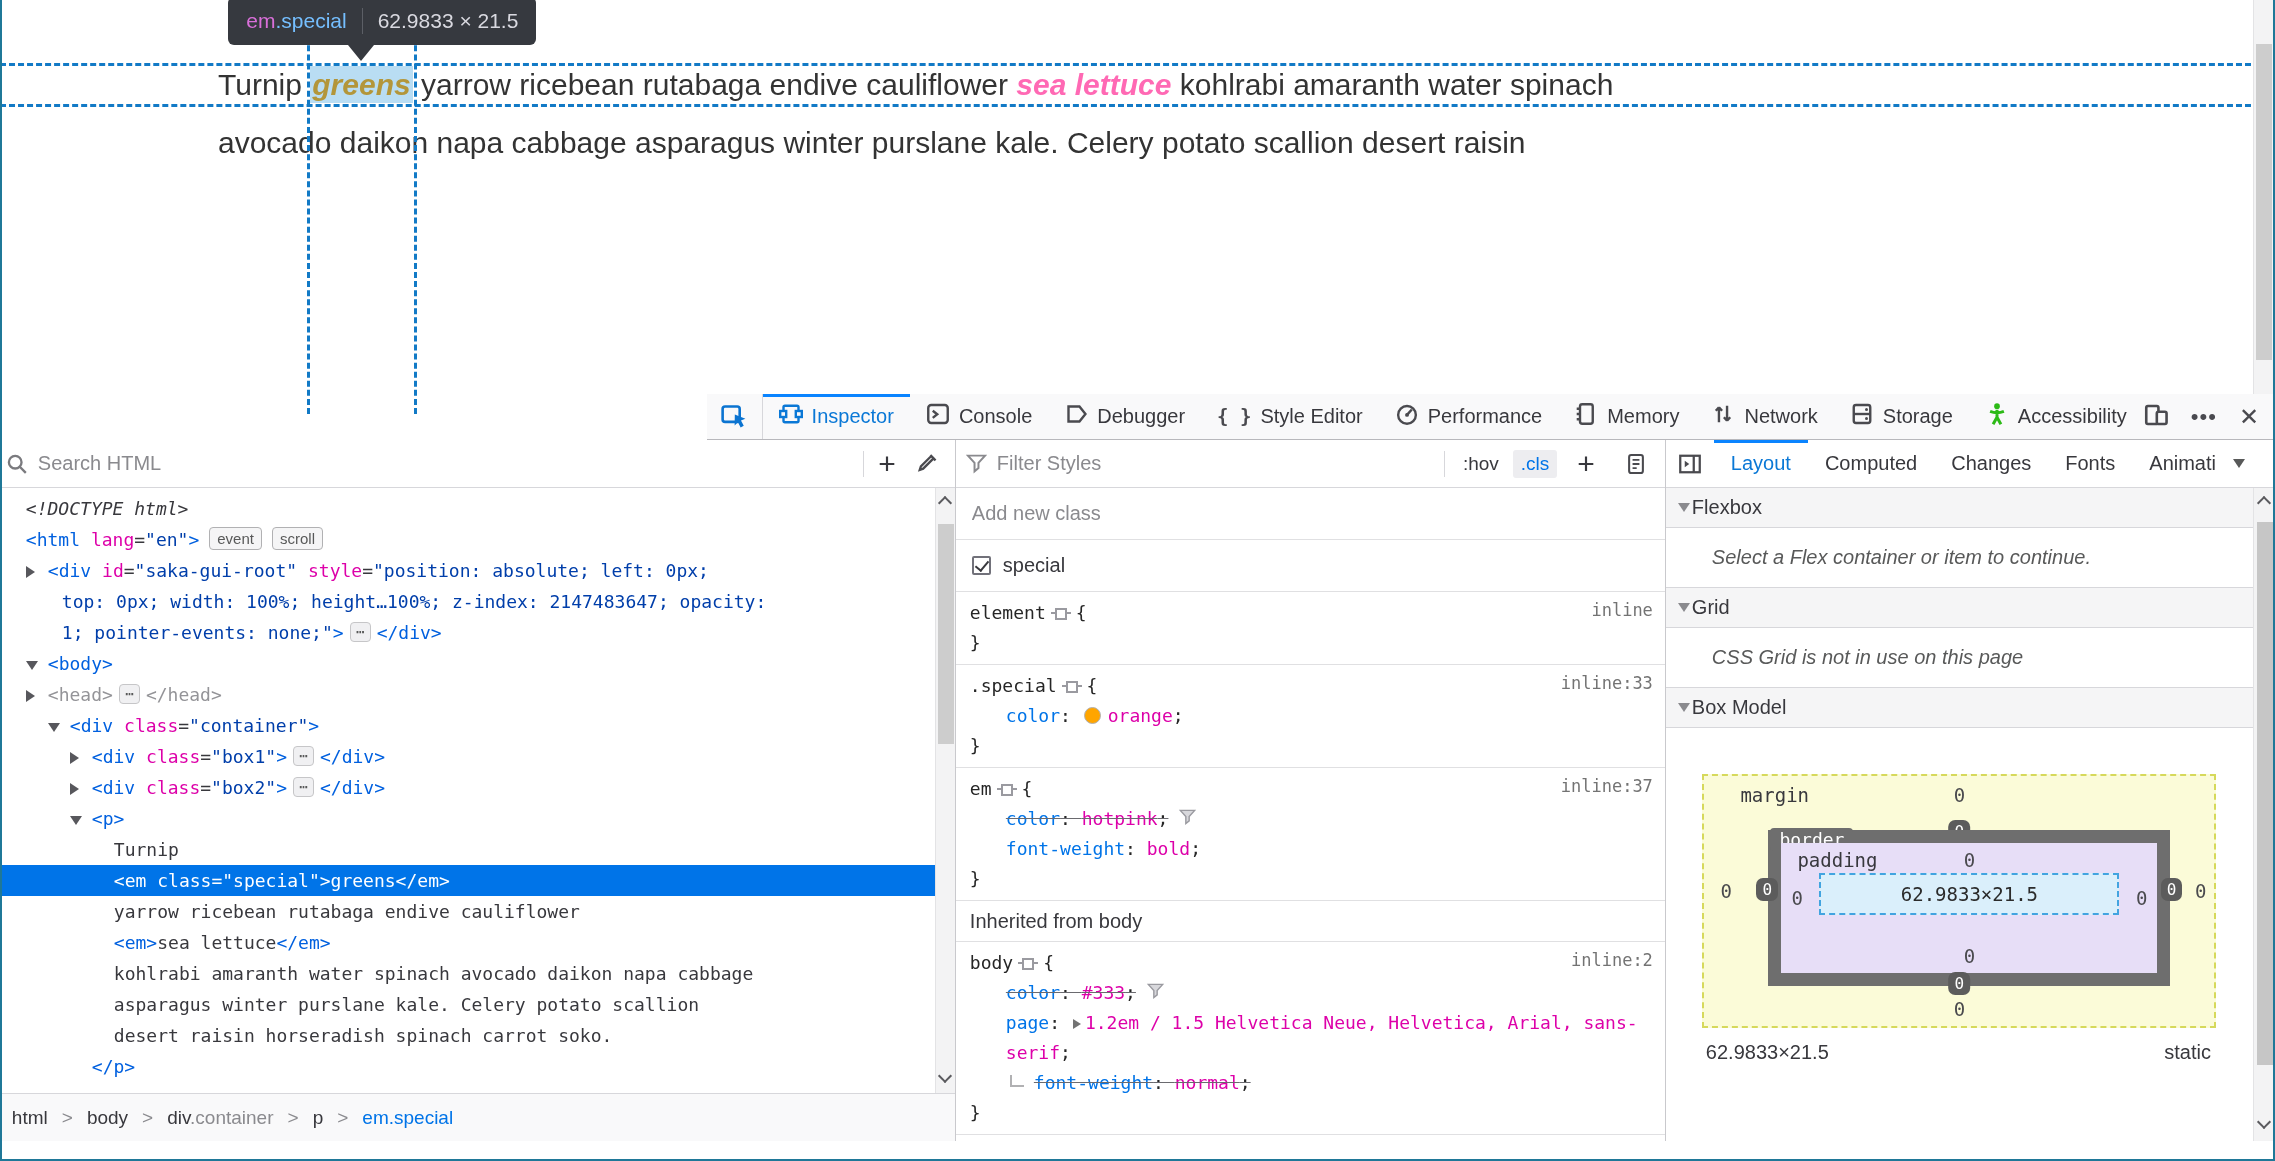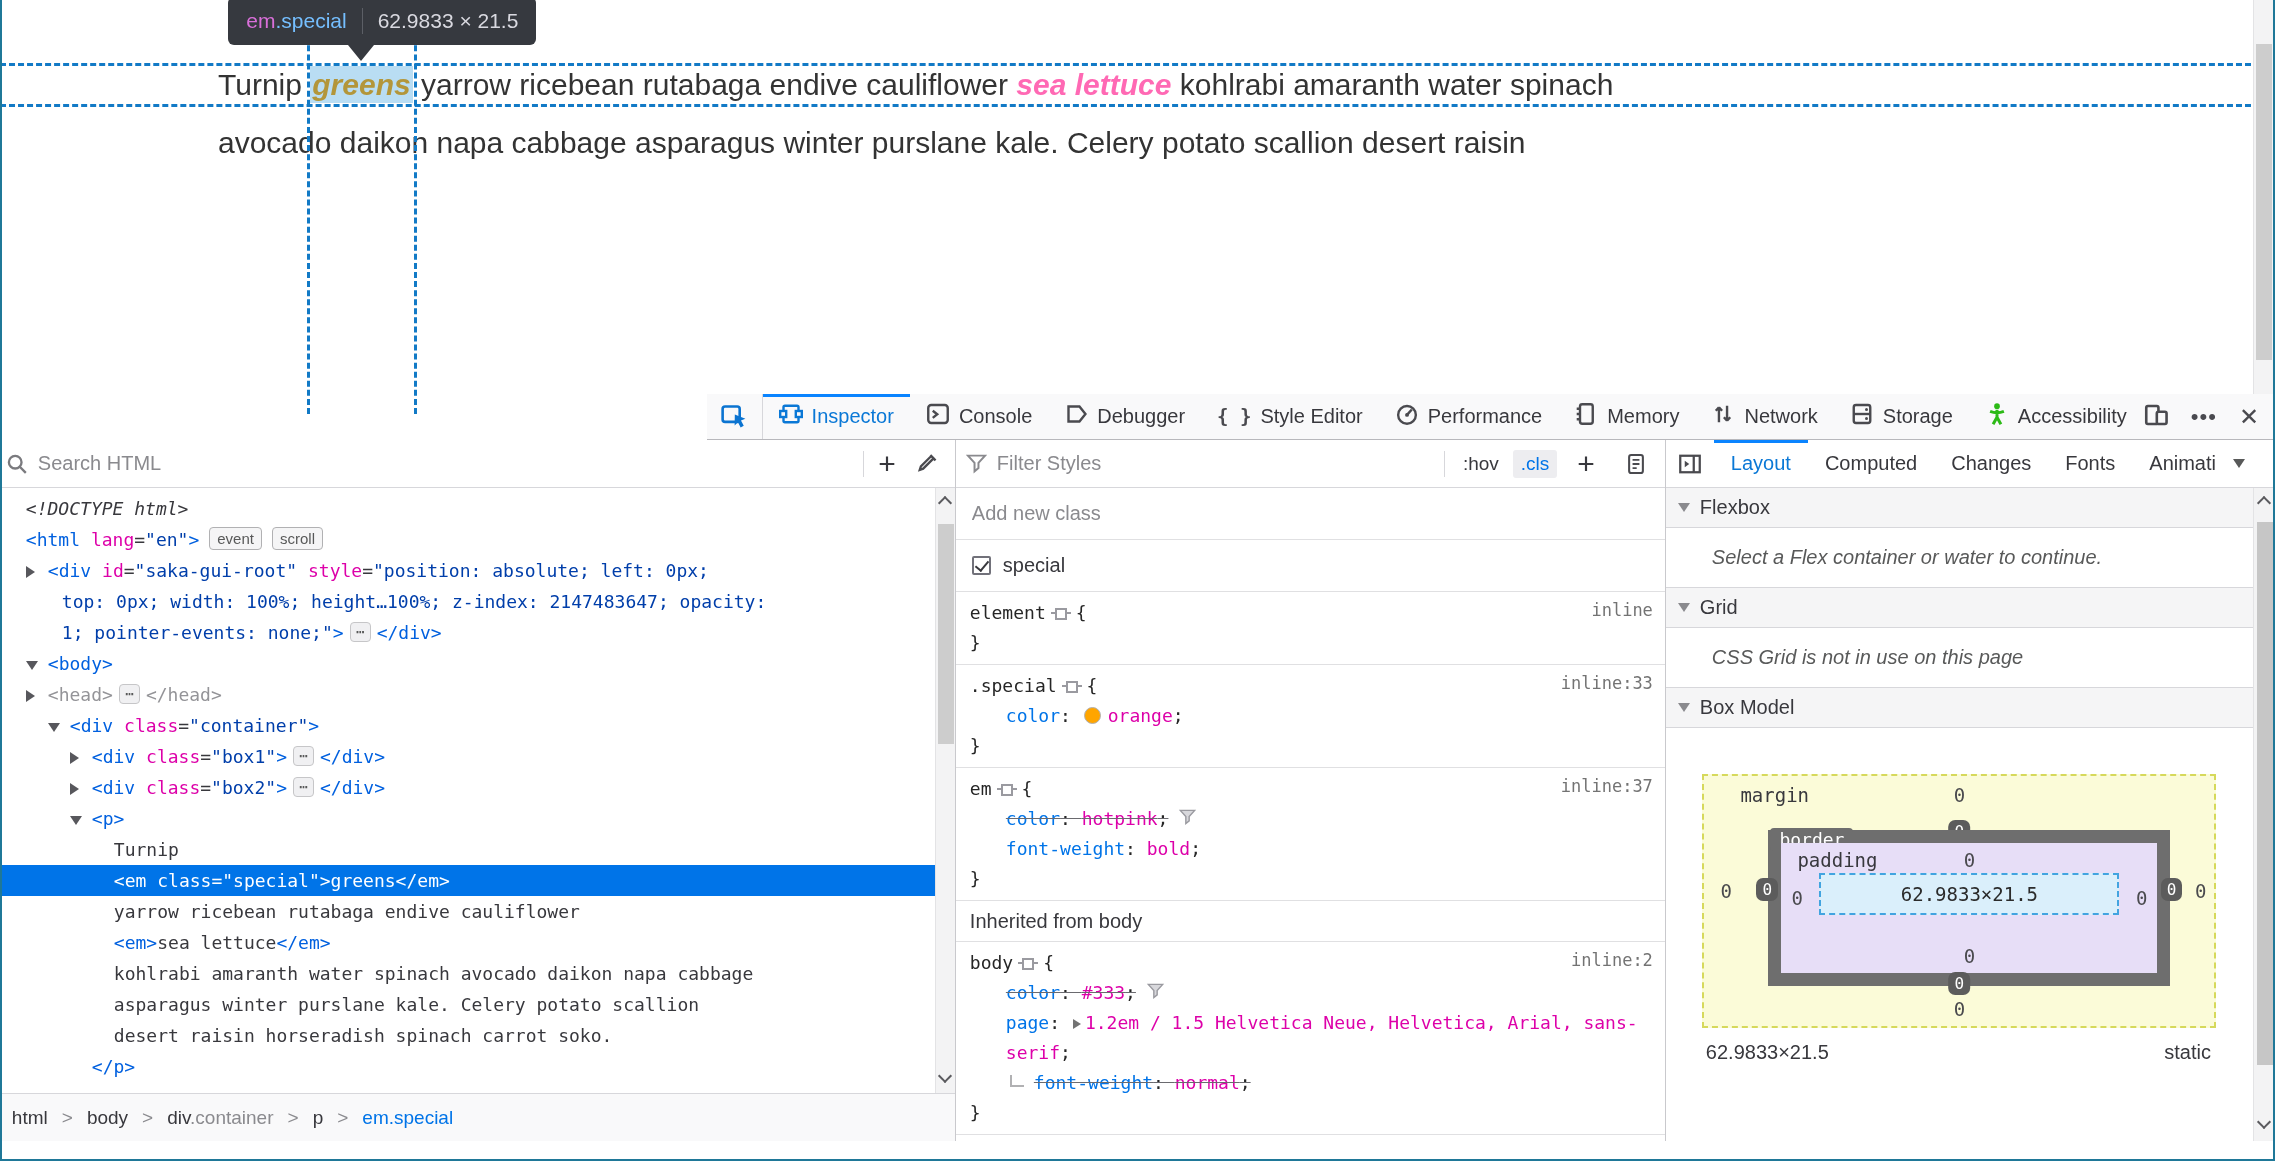--- a/index.html
+++ b/index.html
@@ -114,21 +114,21 @@
   
   .lay-toolbar { height:48px; flex:0 0 auto; border-bottom:1px solid #d7d7db; display:flex; align-items:stretch; background:#fff; }
   .lay-expand { display:flex; align-items:center; padding:0 12px; }
   .lay-tab { display:flex; align-items:center; padding:0 17px; font-size:20px; color:#38383d; position:relative; }
   .lay-tab.active { color:#0a78d6; }
   .lay-tab.active::before { content:""; position:absolute; left:0; right:0; top:0; height:3px; background:#0a84ff; }
   .lay-dd { margin-left:auto; display:flex; align-items:center; padding-right:30px; }
   .dd-tri { width:0; height:0; border-top:9px solid #585959; border-left:6px solid transparent; border-right:6px solid transparent; }
   .lay-body { flex:1 1 auto; position:relative; overflow:hidden; background:#fff; }
   .sec-head { background:#f5f5f6; border-bottom:1px solid #d7d7db; padding:8px 12px; font-size:20px; color:#38383d;
-              display:flex; align-items:center; gap:10px; }
+              display:flex; align-items:center; gap:2px; }
   .sec-tri { width:0; height:0; border-top:9px solid #8a8a8e; border-left:6px solid transparent; border-right:6px solid transparent; }
   .sec-msg { padding:18px 12px 18px 46px; font-style:italic; font-size:20px; color:#585959; border-bottom:1px solid #d7d7db; background:#fff; }
 
   .bm-wrap { position:relative; height:350px; }
   .bm { position:absolute; left:50%; margin-left:-268px; top:46px; width:514px; height:254px;
         background:#fbfbd8; border:2px dashed #d6d95b; font-family:"DejaVu Sans Mono", monospace; font-size:19px; color:#38383d; }
   .bm-label { position:absolute; }
   .bm-band { position:absolute; left:64px; right:44px; top:54px; bottom:40px; background:#6e6e6e; }
   .bm-pad { position:absolute; left:13px; right:13px; top:13px; bottom:13px; background:#e7def7; }
   .bm-content { position:absolute; left:50%; width:300px; margin-left:-150px; top:30px; height:42px; background:#daeffb;
@@ -397,21 +397,21 @@
             </div>
           <span class="lay-dd">
               <span class="dd-tri"></span>
             </span>
         </div>
         <div class="lay-body">
           <div class="sec-head">
             <span class="sec-tri"></span>
             <span>Flexbox</span>
           </div>
-          <div class="sec-msg">Select a Flex container or water to continue.</div>
+          <div class="sec-msg">Select a Flex container or item to continue.</div>
           <div class="sec-head">
             <span class="sec-tri"></span>
             <span>Grid</span>
           </div>
           <div class="sec-msg">CSS Grid is not in use on this page</div>
           <div class="sec-head">
             <span class="sec-tri"></span>
             <span>Box Model</span>
           </div>
           <div class="bm-wrap">

